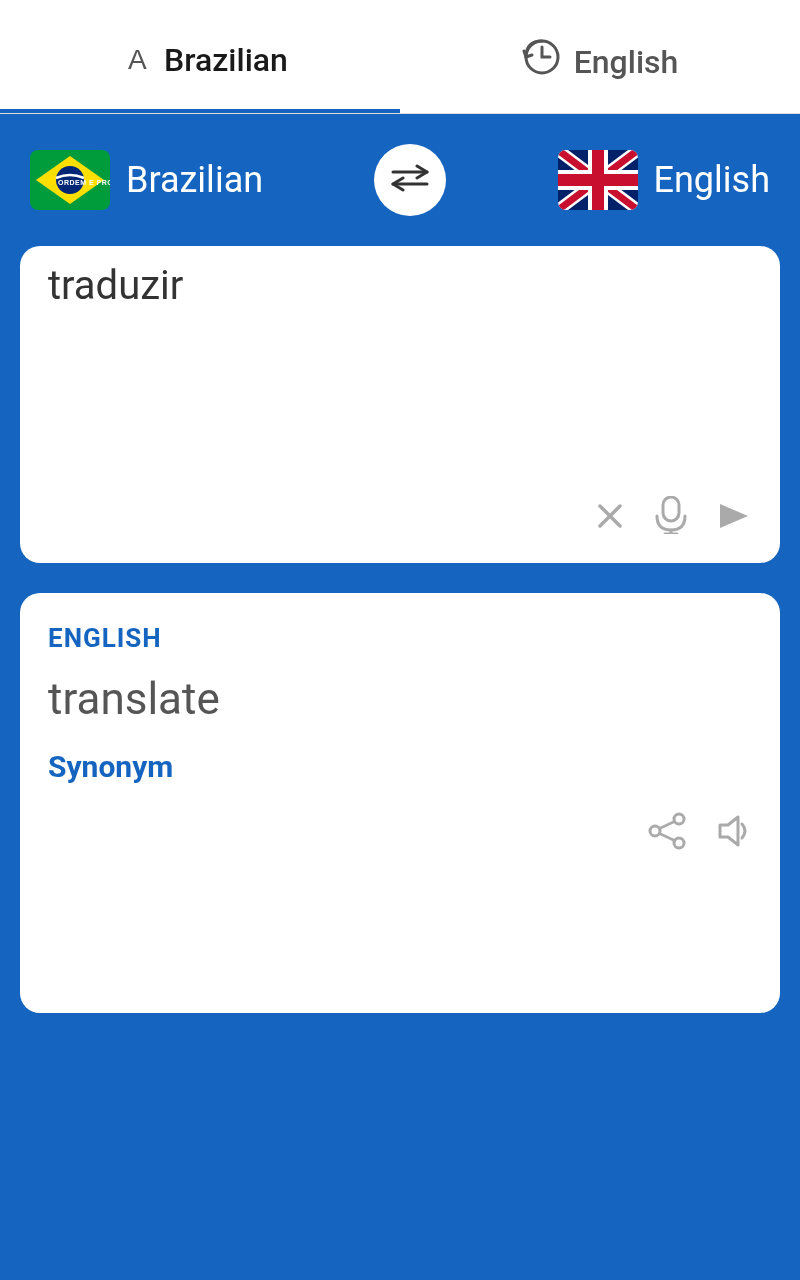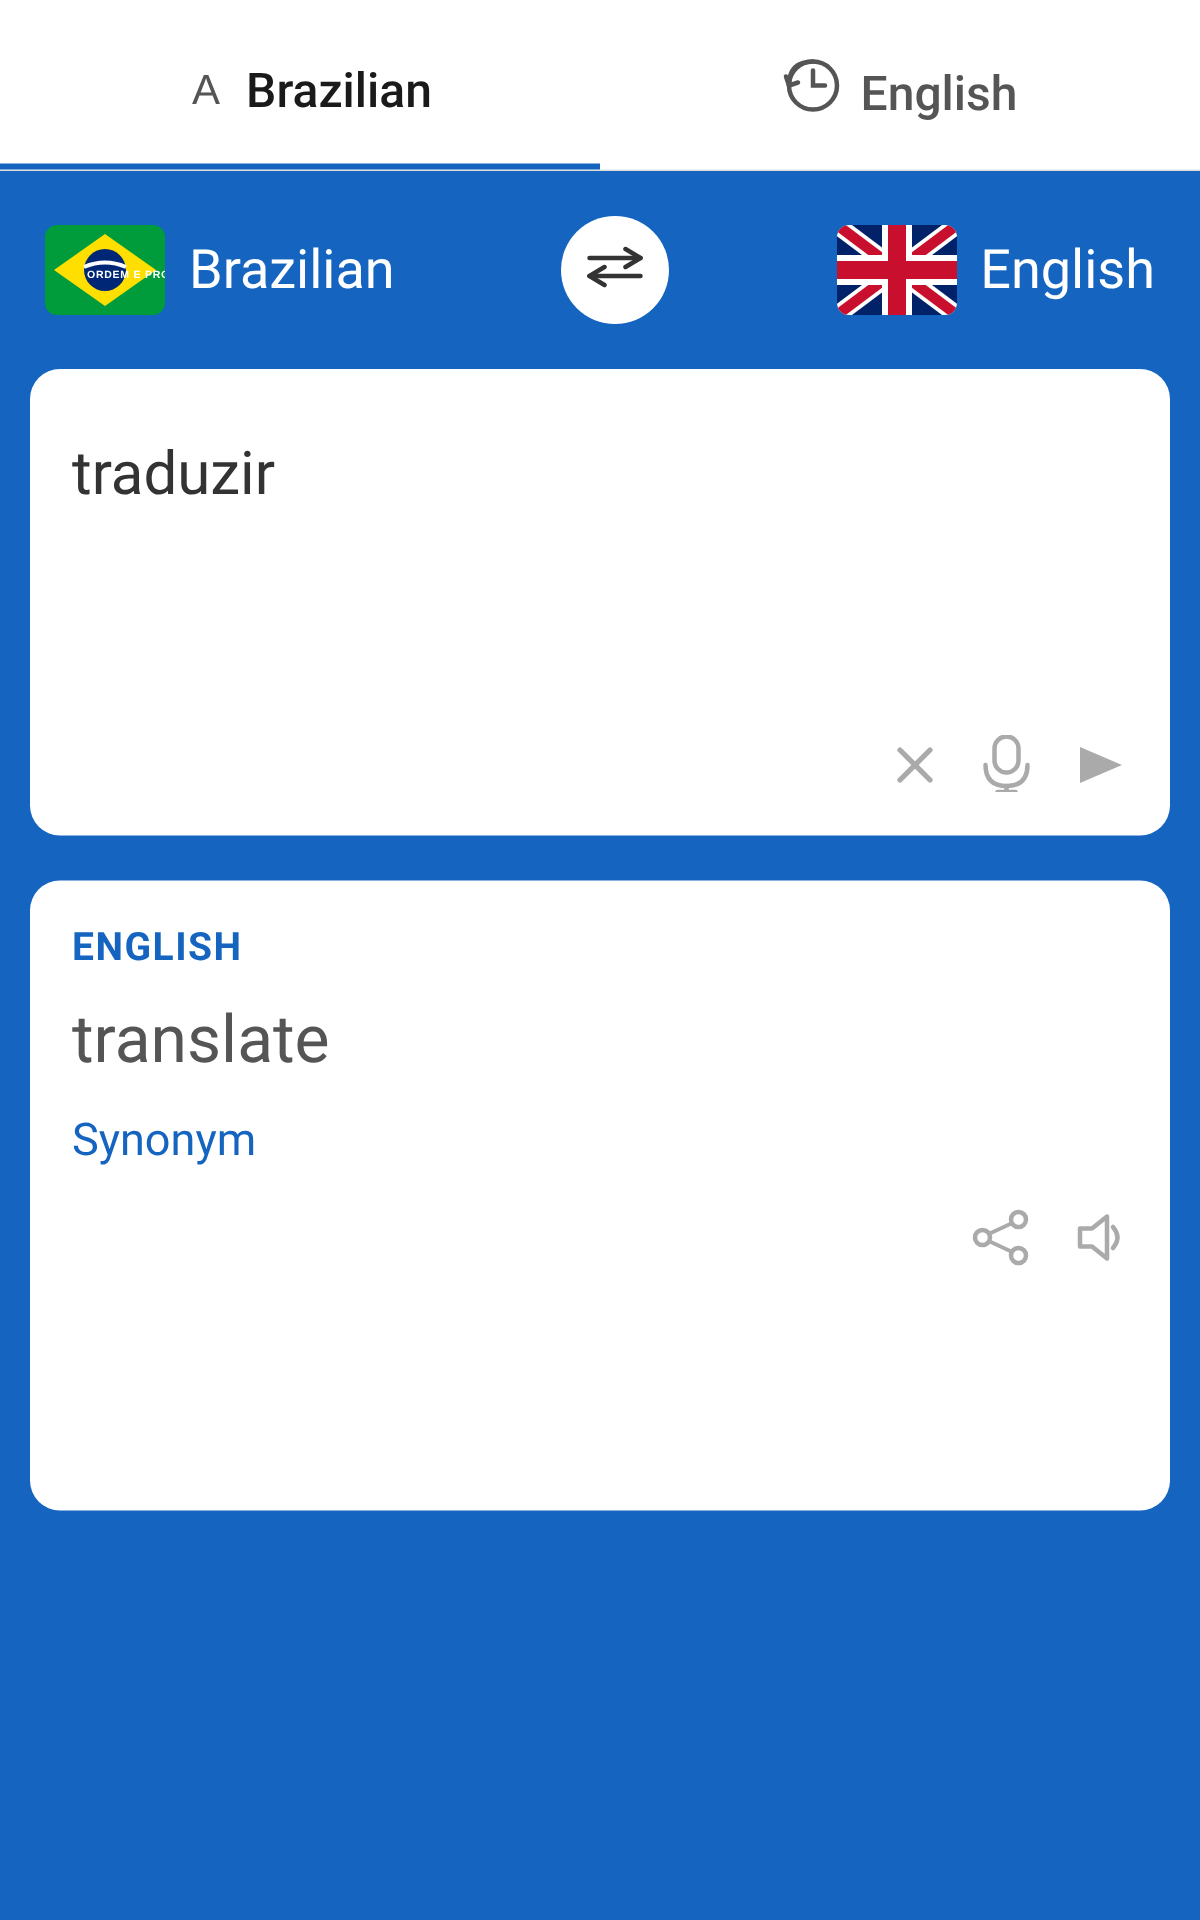--- a/index.html
+++ b/index.html
@@ -84,26 +84,27 @@
       align-items: center;
       justify-content: center;
       cursor: pointer;
       flex-shrink: 0;
     }
 
     
     .input-box {
       background: #fff;
       border-radius: 20px;
-      padding: 46px 28px 20px 28px;
+      padding: 16px 28px 20px 28px;
       min-height: 280px;
       margin-bottom: 30px;
       position: relative;
       display: flex;
       flex-direction: column;
+      gap: 36px;
     }
     .input-text {
       font-size: 40px;
       color: #333;
       flex: 1;
       min-height: 160px;
       outline: none;
       border: none;
       resize: none;
       font-family: inherit;
@@ -136,21 +137,21 @@
       margin-bottom: 20px;
       letter-spacing: 1px;
     }
     .output-translation {
       font-size: 44px;
       color: #555;
       margin-bottom: 24px;
     }
     .synonym-label {
       font-size: 30px;
-      font-weight: 400;
+      font-weight: 700;
       color: #1565C0;
       margin-bottom: 14px;
       margin-top: 12px;
     }
     .synonym-text {
       font-size: 36px;
       color: #777;
       line-height: 1.5;
     }
     .output-actions {

